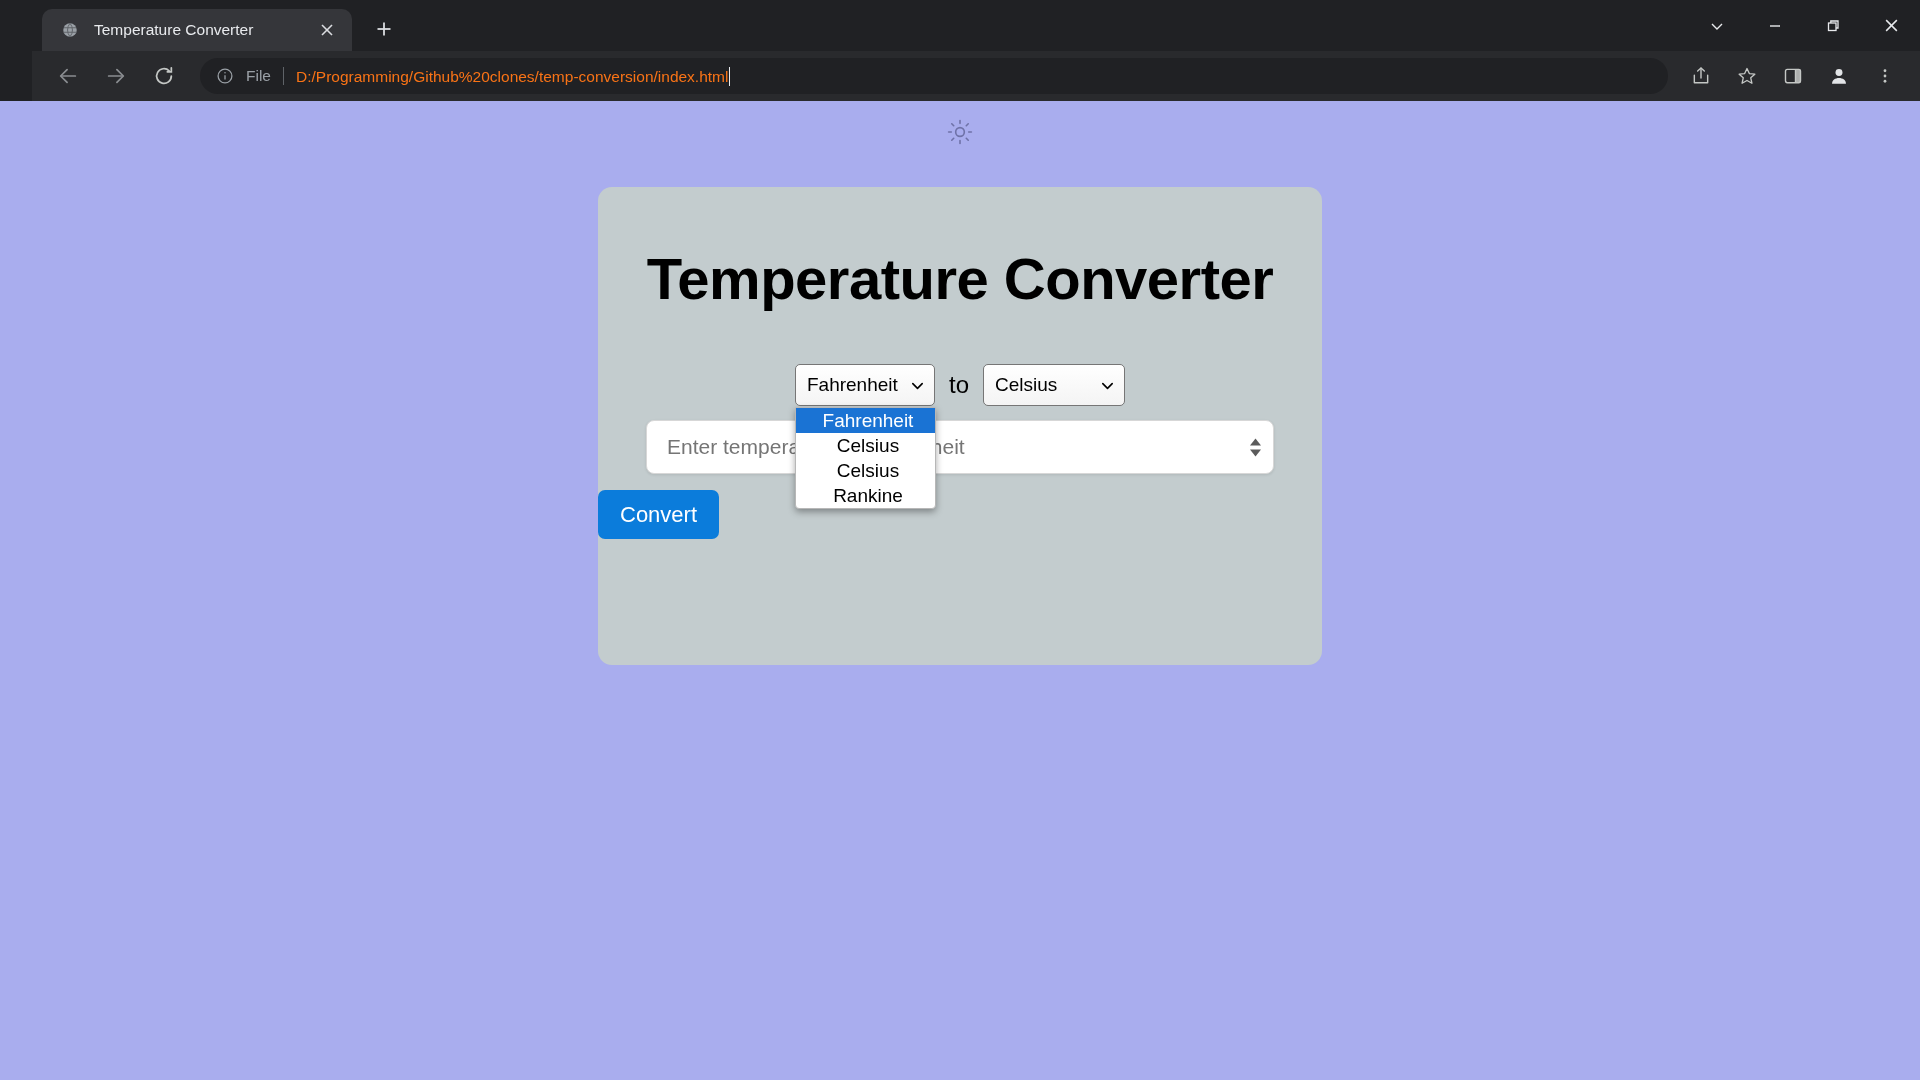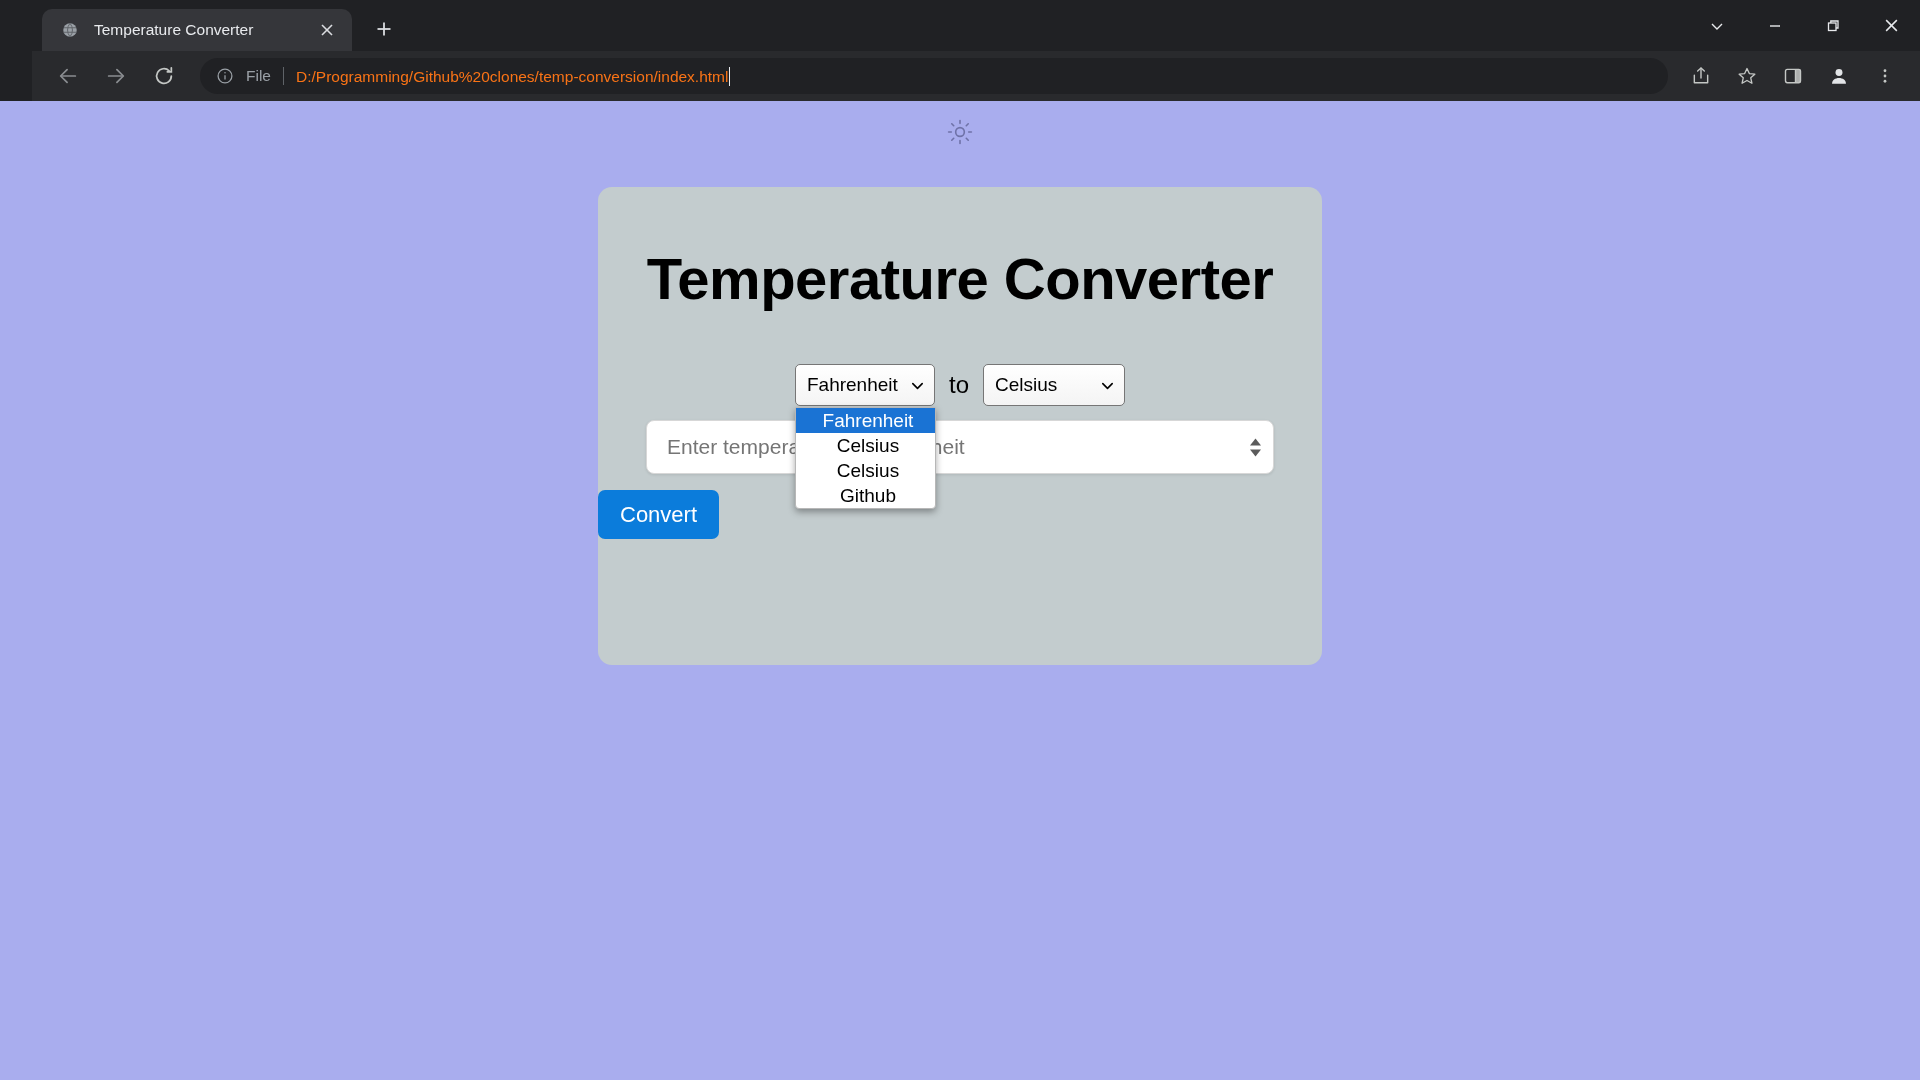--- a/index.html
+++ b/index.html
@@ -410,21 +410,21 @@
               <svg width="15" height="15" viewBox="0 0 16 16" fill="none" stroke="#000" stroke-width="1.7" stroke-linecap="round" stroke-linejoin="round">
                 <polyline points="3,6 8,11 13,6"></polyline>
               </svg>
             </span>
           </div>
 
           <div class="dropdown">
             <div class="dd-item selected">Fahrenheit</div>
             <div class="dd-item">Celsius</div>
             <div class="dd-item">Celsius</div>
-            <div class="dd-item">Github</div>
+            <div class="dd-item">Rankine</div>
           </div>
         </div>
 
         <span class="to-label">to</span>
 
         <div class="sel to">
           <span>Celsius</span>
           <span class="sel-caret">
             <svg width="15" height="15" viewBox="0 0 16 16" fill="none" stroke="#000" stroke-width="1.7" stroke-linecap="round" stroke-linejoin="round">
               <polyline points="3,6 8,11 13,6"></polyline>

